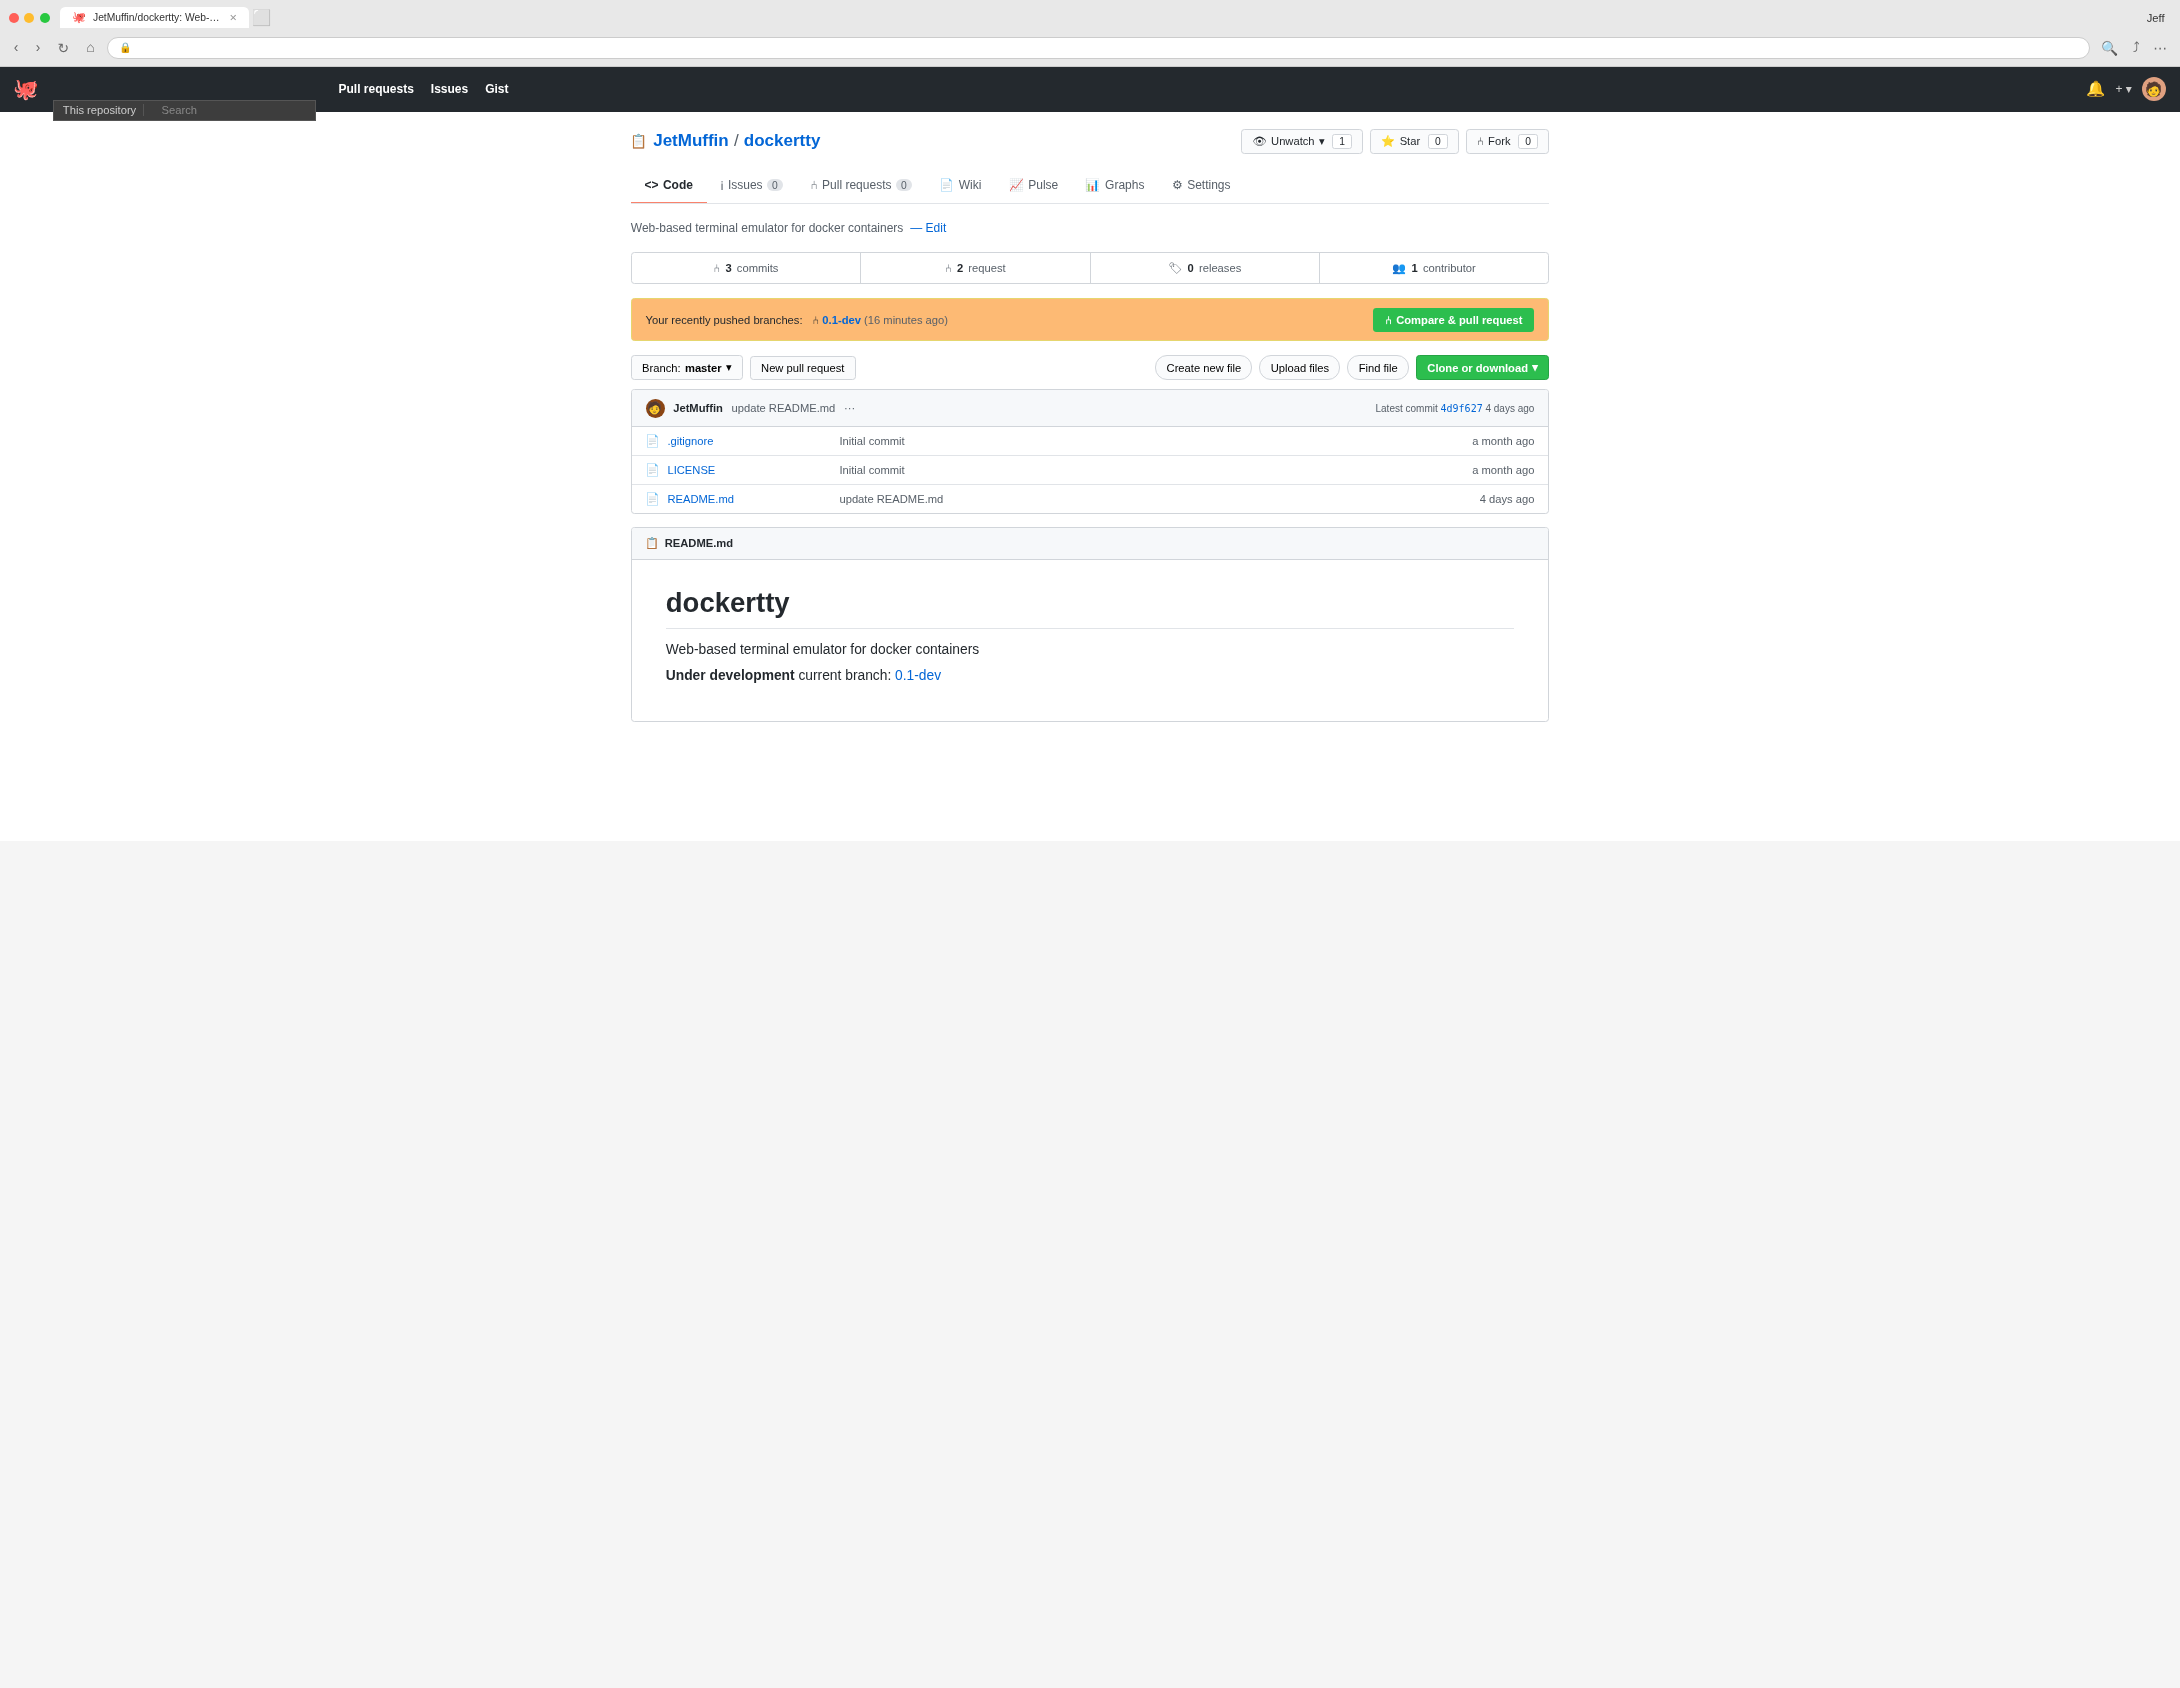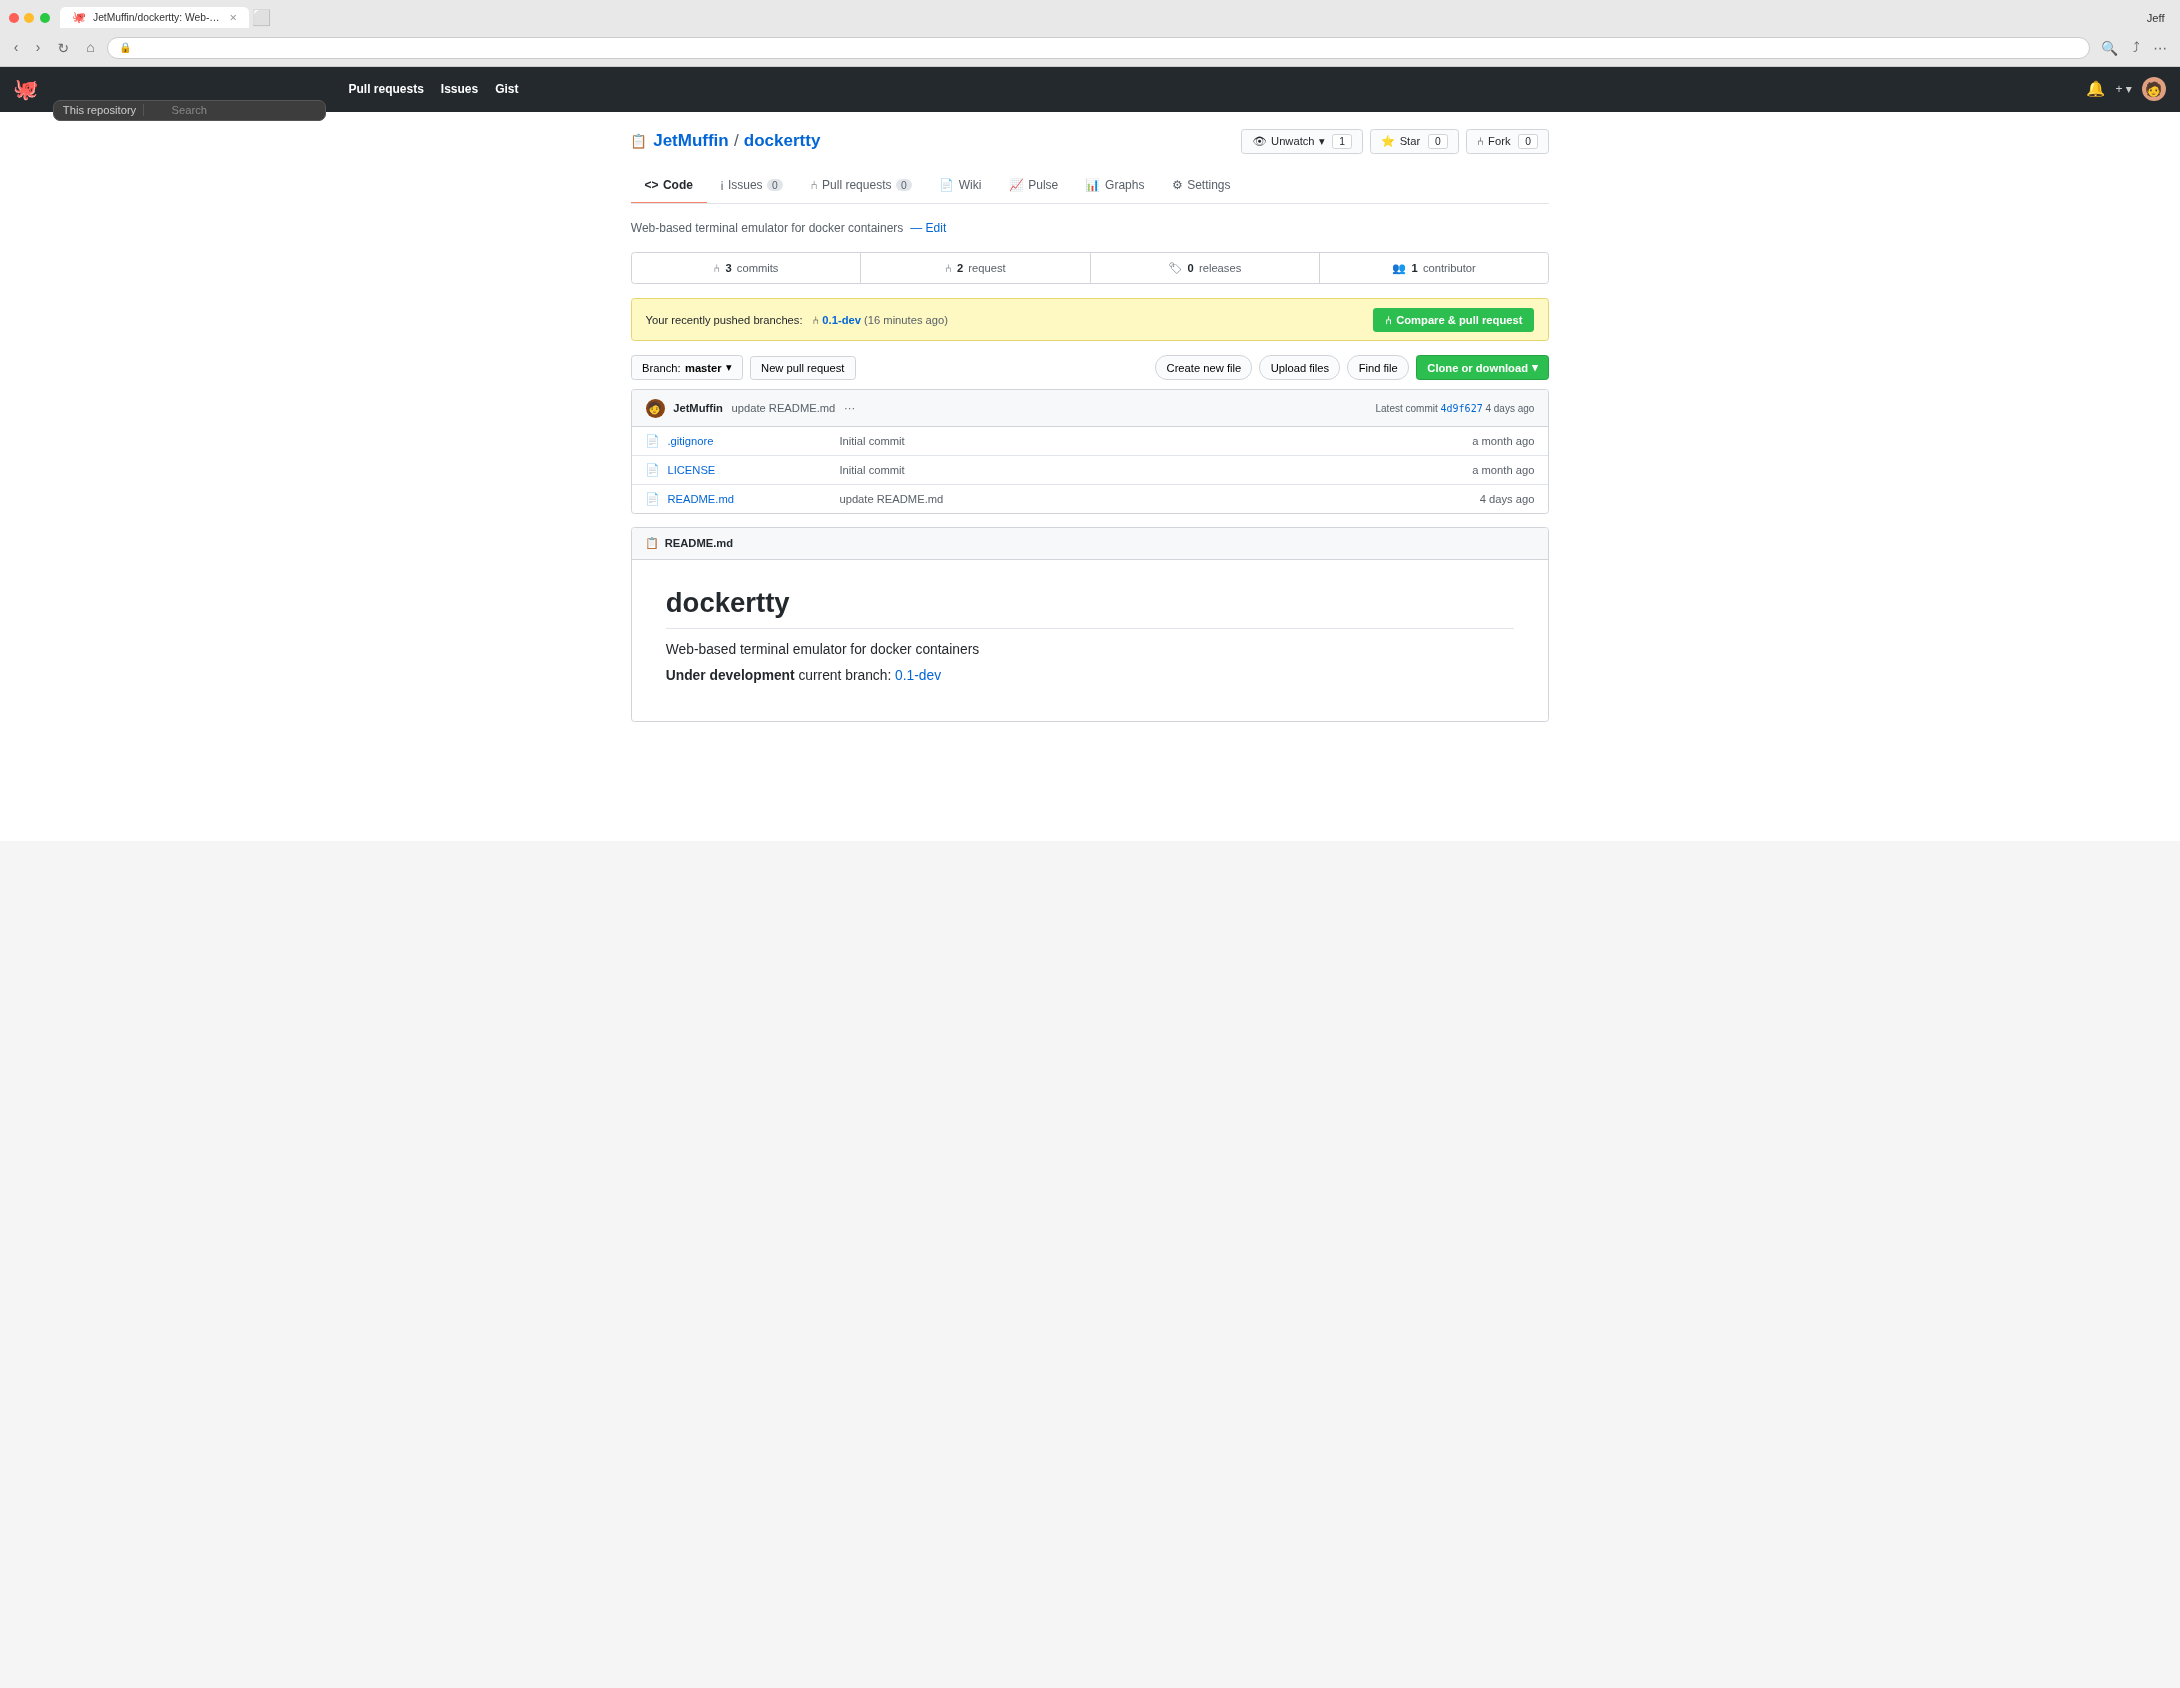--- a/index.html
+++ b/index.html
@@ -25,21 +25,21 @@
     .address-text { flex: 1; color: #333; }
     .nav-right { display: flex; gap: 5.2px; align-items: center; }
     .nav-icon-btn { background: none; border: none; color: #666; font-size: 13.8px; cursor: pointer; padding: 1.7px 4.3px; }
 
     
     .gh-page { background: #fff; min-height: 774px; }
 
     
     .gh-topnav { background: #24292e; padding: 0 13.8px; display: flex; align-items: center; gap: 13.8px; height: 45px; }
     .gh-logo { color: #fff; font-size: 20.6px; }
-    .gh-search-area { display: flex; align-items: center; gap: 24px; background: #3d3d3d; border: 0.9px solid #555; border-radius: 7px; padding: 3.4px 8.6px; min-width: 241px; margin-top: 42px; }
+    .gh-search-area { display: flex; align-items: center; gap: 14px; background: #3d3d3d; border: 0.9px solid #555; border-radius: 0; padding: 3.4px 8.6px; min-width: 241px; margin-top: 42px; }
     .gh-search-scope { color: #ccc; font-size: 11.2px; border-right: 0.9px solid #555; padding-right: 6.9px; margin-right: 3.4px; white-space: nowrap; }
     .gh-search-input { background: none; border: none; color: #fff; font-size: 11.2px; outline: none; flex: 1; }
     .gh-search-input::placeholder { color: #888; }
     .gh-nav-links { display: flex; gap: 17px; margin-left: 8.6px; }
     .gh-nav-link { color: #fff; font-size: 12px; font-weight: 600; text-decoration: none; }
     .gh-nav-right { margin-left: auto; display: flex; align-items: center; gap: 10.3px; }
     .gh-bell { color: #ccc; font-size: 15.5px; cursor: pointer; }
     .gh-plus { color: #ccc; font-size: 12px; cursor: pointer; display: flex; align-items: center; gap: 1.7px; }
     .gh-avatar { width: 24px; height: 24px; border-radius: 50%; background: #8B4513; display: flex; align-items: center; justify-content: center; overflow: hidden; }
 
@@ -68,21 +68,21 @@
     .desc-edit { color: #0366d6; cursor: pointer; }
 
     
     .stats-bar { display: flex; border: 0.9px solid #d1d5da; border-radius: 3.4px; margin-bottom: 13.8px; overflow: hidden; }
     .stat-item { flex: 1; display: flex; align-items: center; justify-content: center; gap: 5.2px; padding: 8.6px; font-size: 11.2px; color: #586069; border-right: 0.9px solid #d1d5da; cursor: pointer; text-decoration: none; }
     .stat-item:last-child { border-right: none; }
     .stat-icon { color: #586069; }
     .stat-count { font-weight: 600; color: #24292e; }
 
     
-    .recently-pushed { background: #fef9c3; border: 0.9px solid #e6d66f; border-radius: 3.4px; padding: 8.6px 13.8px; margin-bottom: 13.8px; display: flex; align-items: center; justify-content: space-between; font-size: 11.2px; }
+    .recently-pushed { background: #fdba74; border: 0.9px solid #e6d66f; border-radius: 3.4px; padding: 8.6px 13.8px; margin-bottom: 13.8px; display: flex; align-items: center; justify-content: space-between; font-size: 11.2px; }
     .branch-name { font-weight: 600; color: #0366d6; }
     .branch-time { color: #586069; }
     .btn-compare { background: #2cbe4e; color: #fff; border: none; border-radius: 3.4px; padding: 6px 12px; font-size: 11.2px; cursor: pointer; font-weight: 600; display: flex; align-items: center; gap: 4.3px; }
 
     
     .file-toolbar { display: flex; align-items: center; gap: 6.9px; margin-bottom: 0; }
     .btn-branch { background: #fafbfc; border: 0.9px solid #d1d5da; border-radius: 3.4px; padding: 5.2px 10.3px; font-size: 11.2px; cursor: pointer; display: flex; align-items: center; gap: 4.3px; }
     .btn-new-pr { background: #fafbfc; border: 0.9px solid #d1d5da; border-radius: 3.4px; padding: 5.2px 10.3px; font-size: 11.2px; cursor: pointer; }
     .toolbar-right { margin-left: auto; display: flex; gap: 6.9px; }
     .btn-action { background: #fafbfc; border: 0.9px solid #d1d5da; border-radius: 12px; padding: 5.2px 10.3px; font-size: 11.2px; cursor: pointer; }

